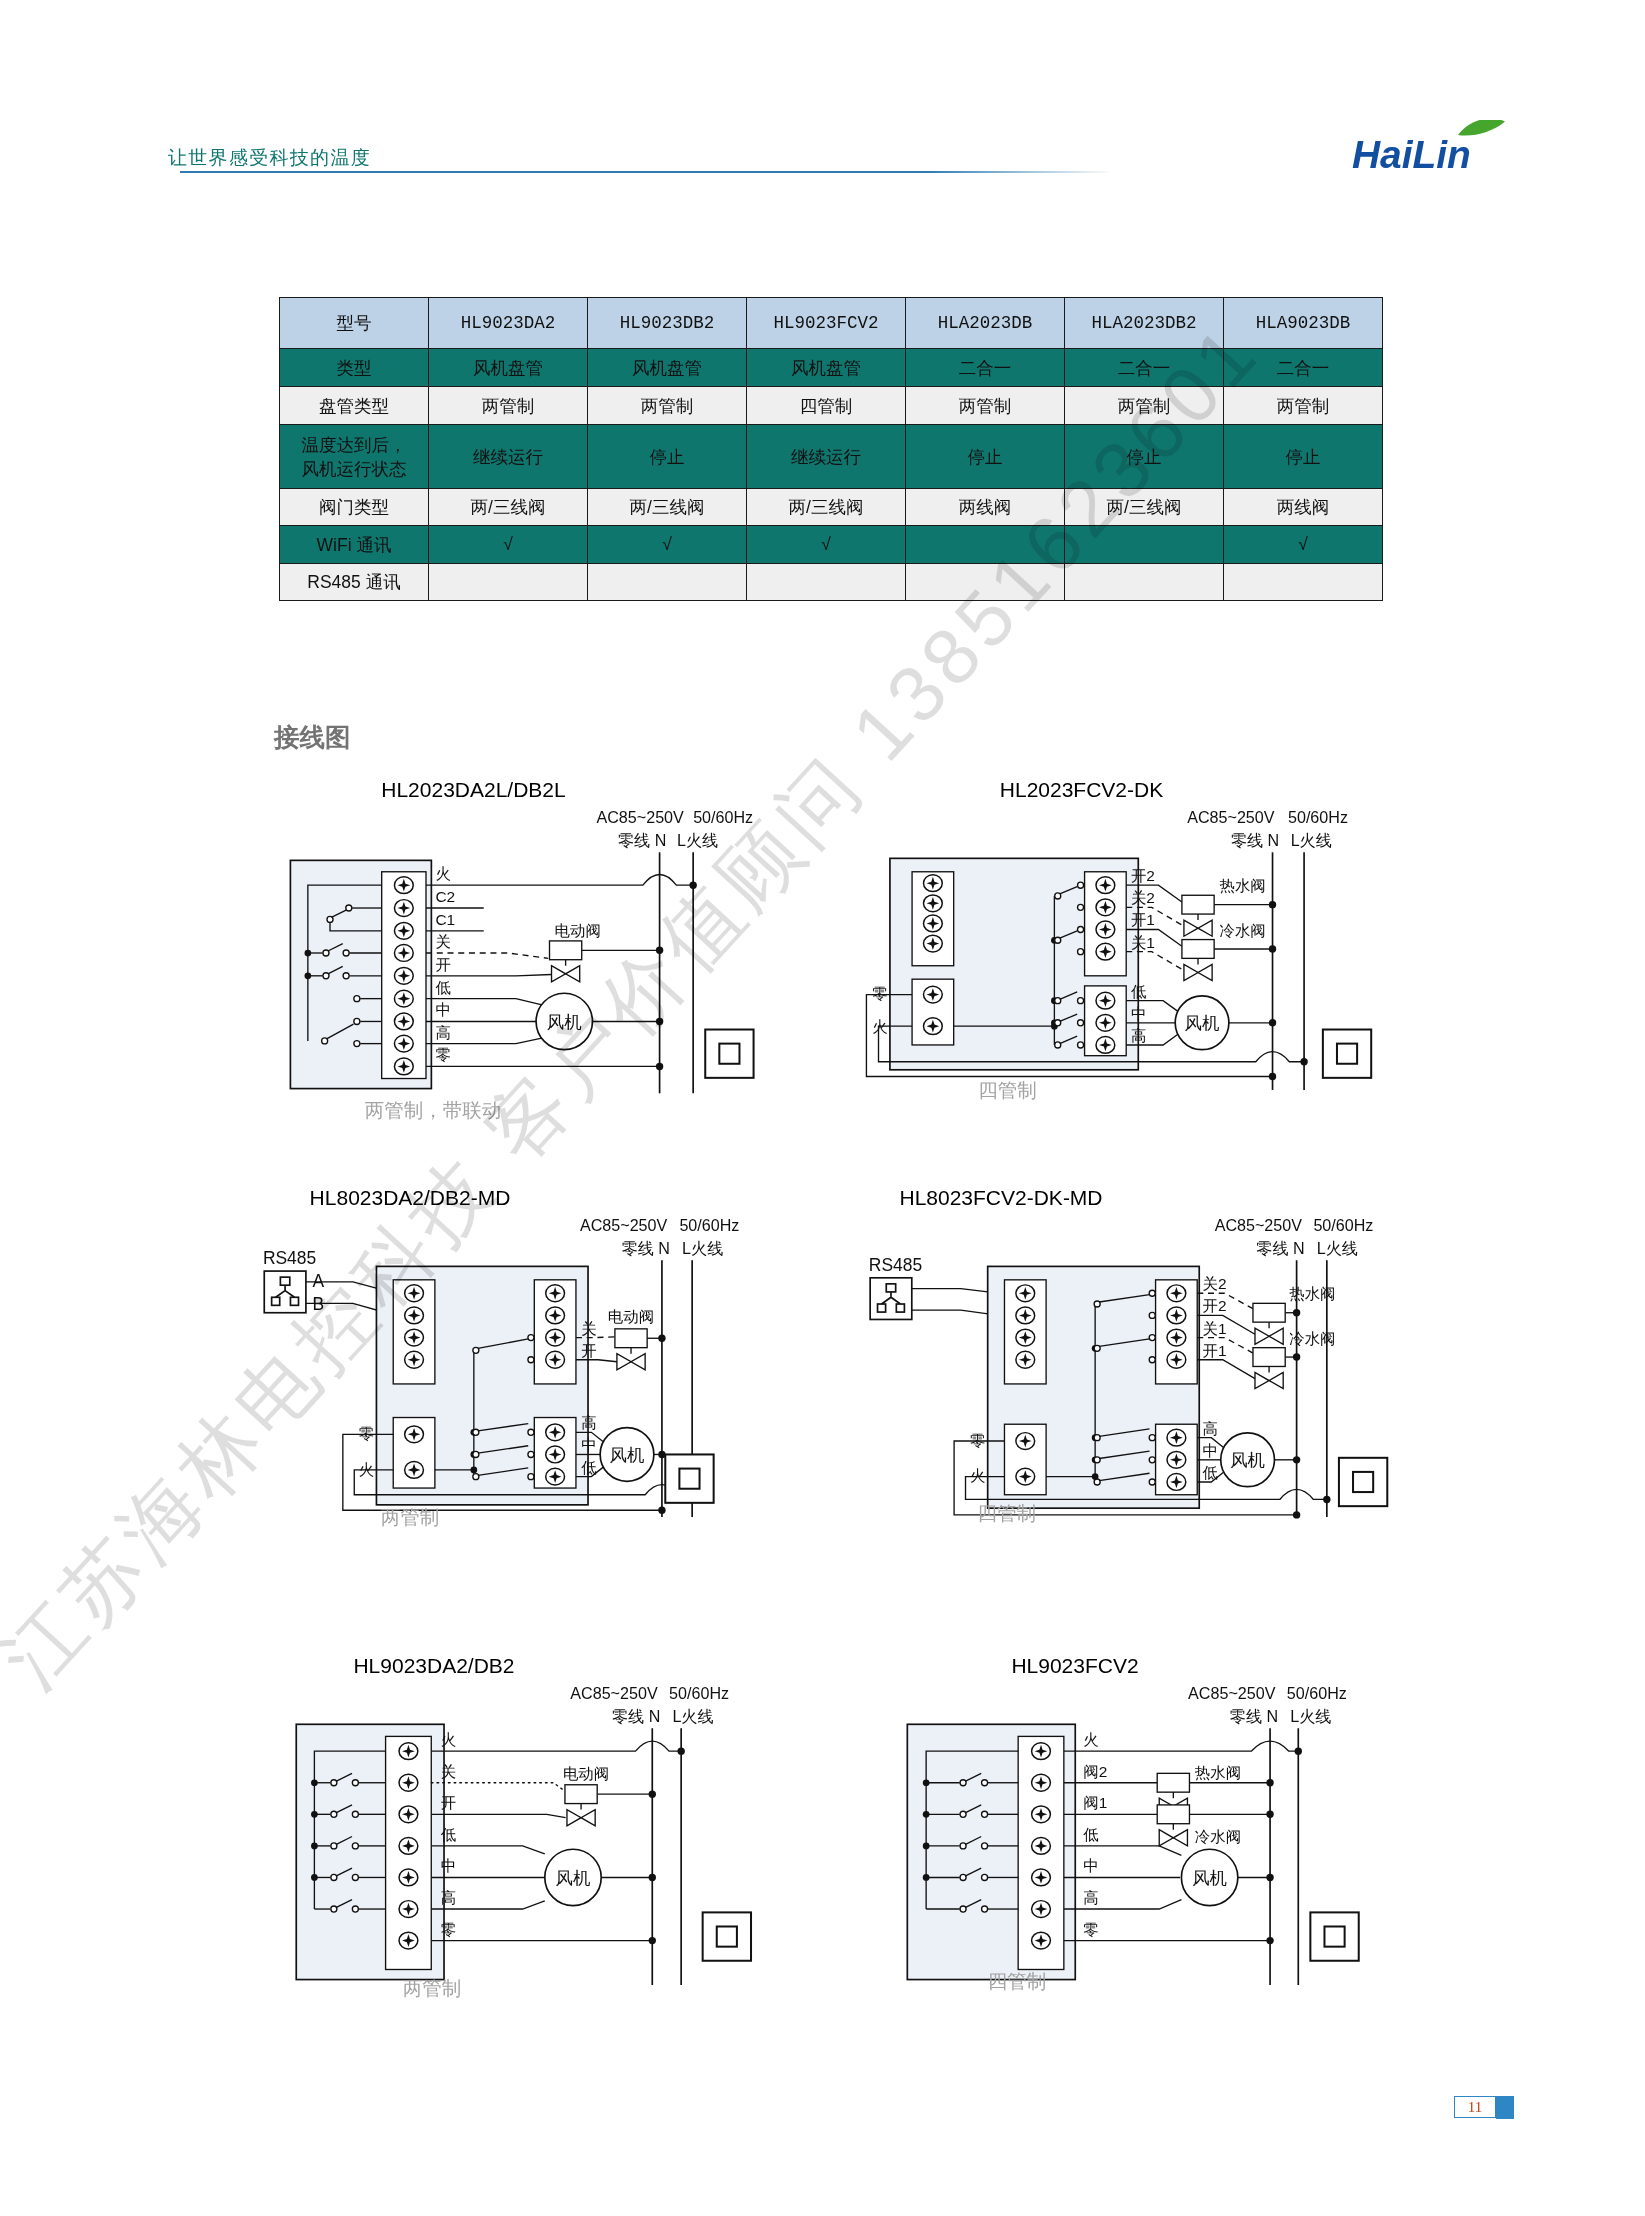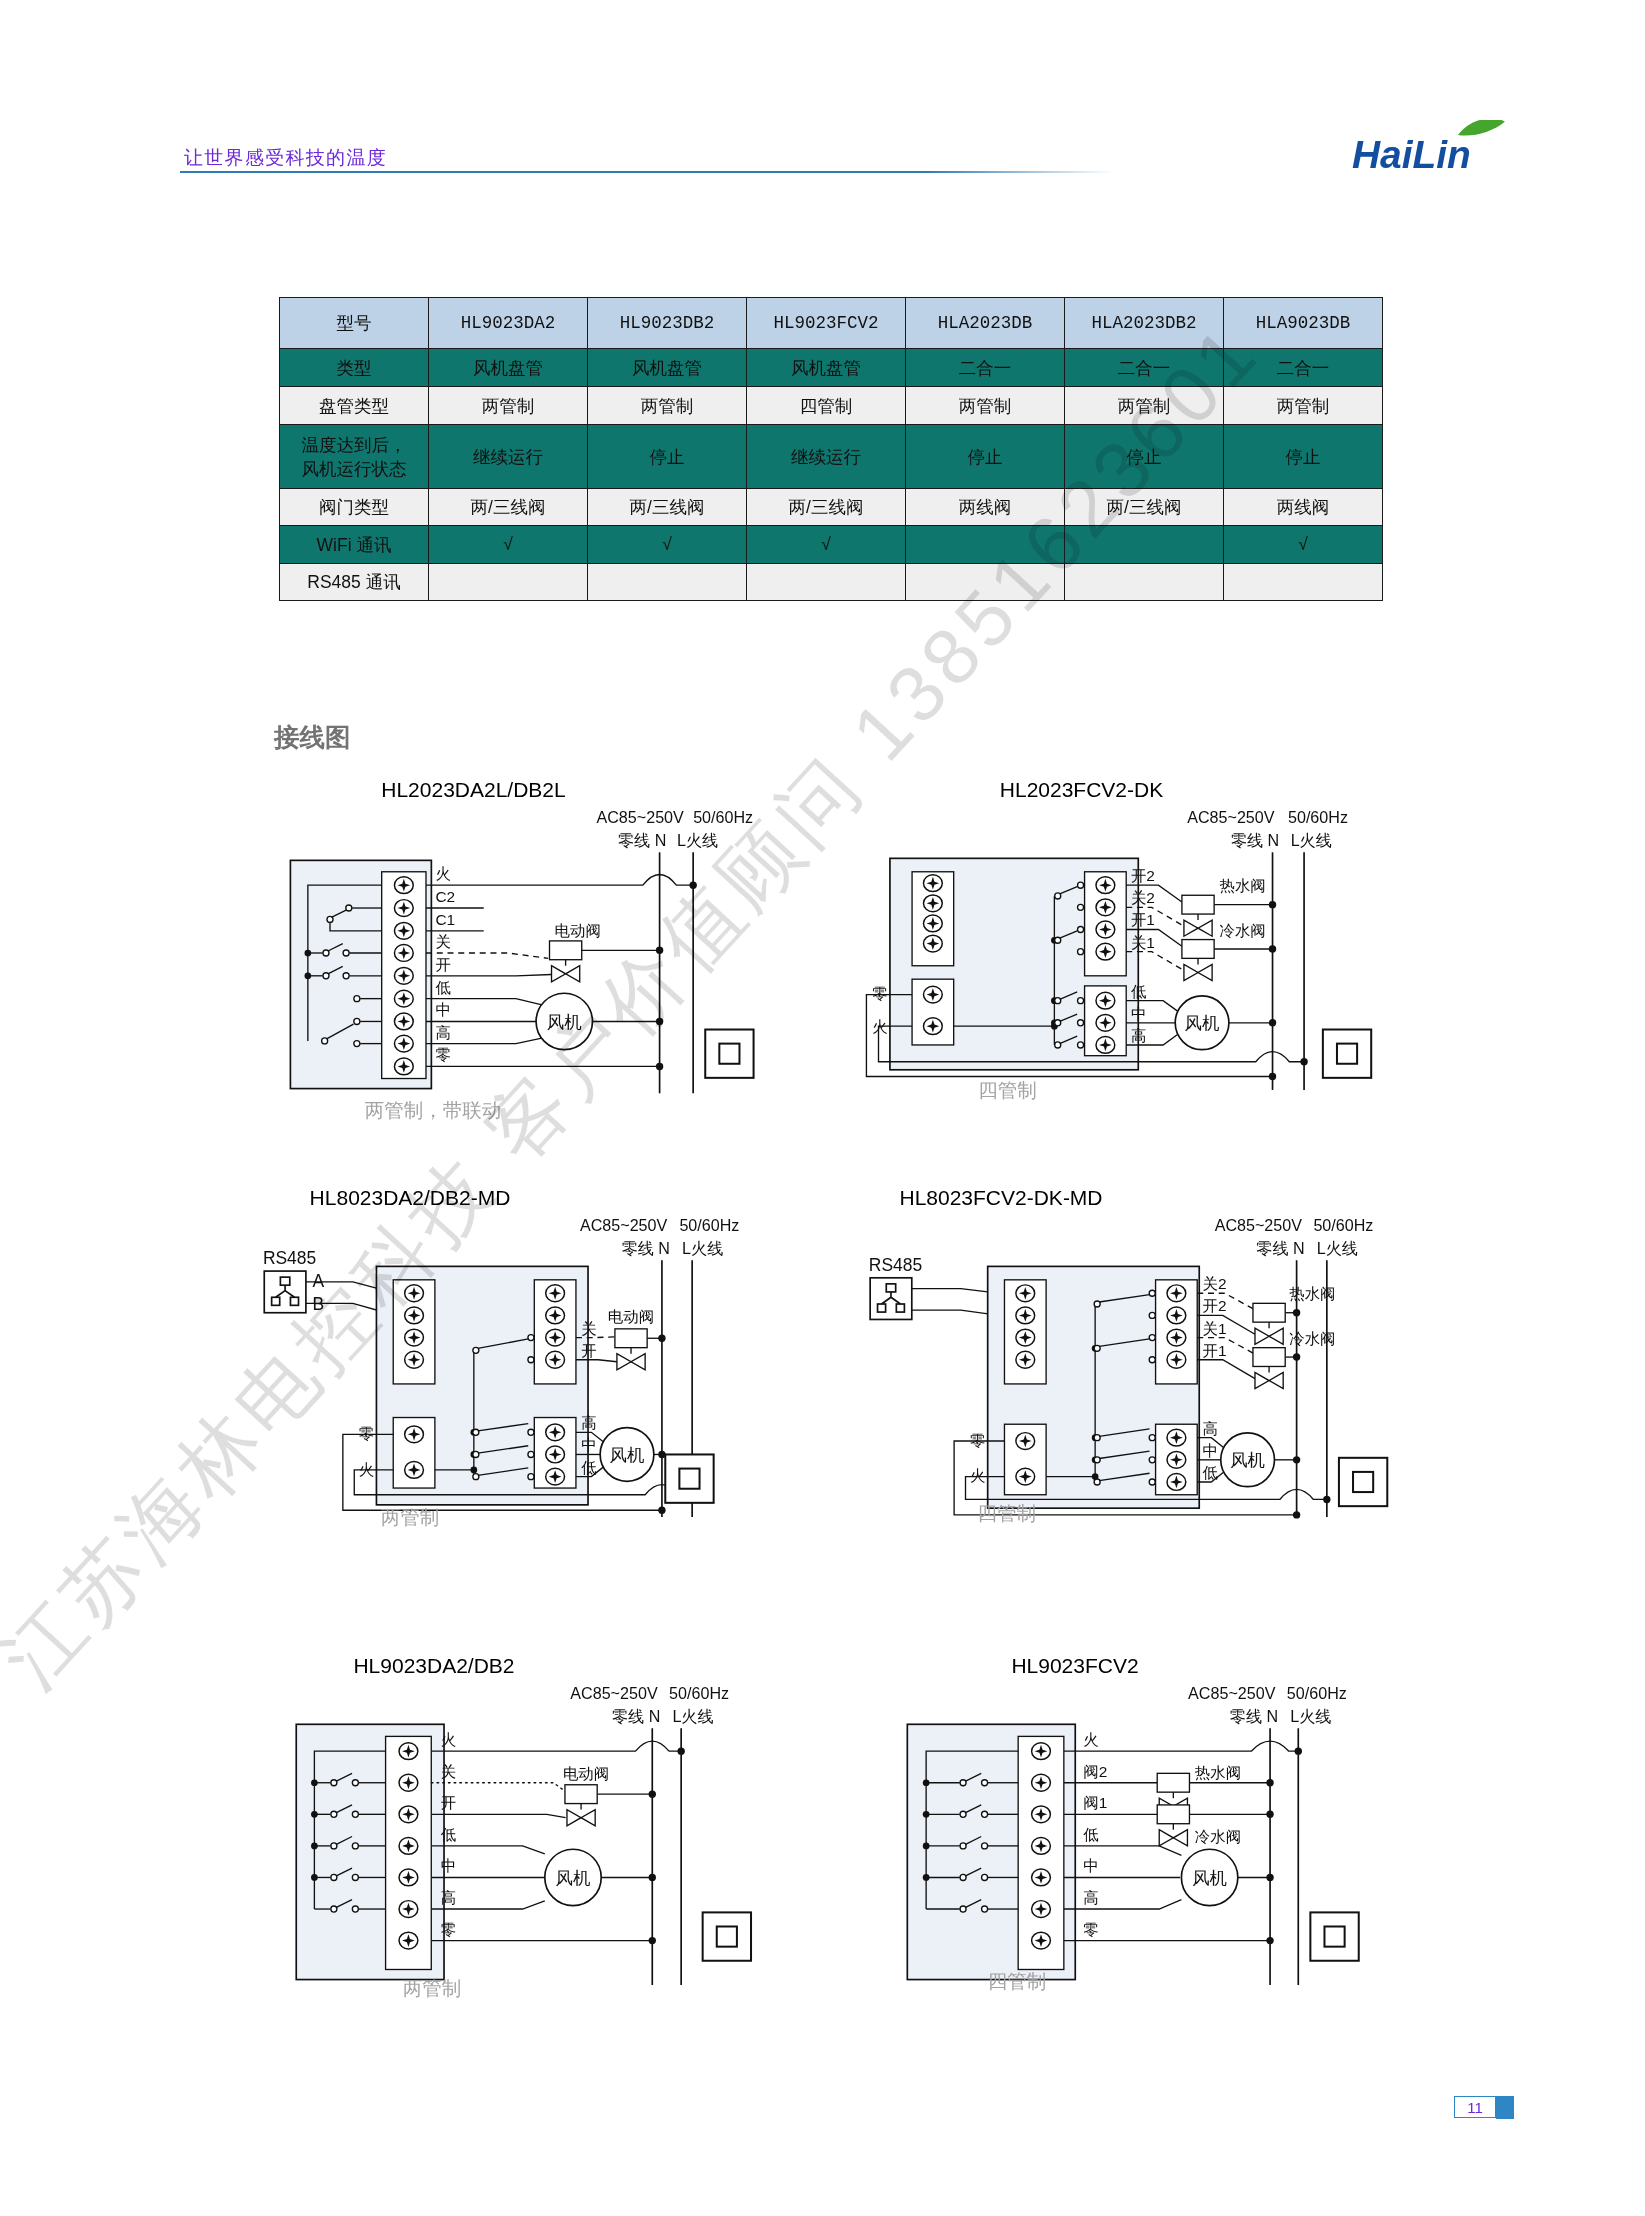--- a/index.html
+++ b/index.html
@@ -1,19 +1,19 @@
 <!DOCTYPE html>
 <html style="font-size:10.7px"><head>
 <meta charset="utf-8">
 <style>
   html,body{margin:0;padding:0;background:#fff;}
   .page{position:relative;width:1645px;height:2216px;background:#fff;overflow:hidden;
         font-family:"Liberation Sans","DejaVu Sans",sans-serif;color:#111;}
   
-  .slogan{position:absolute;left:184px;top:145px;font-size:19px;color:#6d28d9;letter-spacing:1.3px;}
+  .slogan{position:absolute;left:168px;top:145px;font-size:19px;color:#0f766e;letter-spacing:1.3px;}
   .header-rule{position:absolute;left:180px;top:171px;width:934px;height:2px;
       background:linear-gradient(90deg,#2f7cb5 0%,#2f7cb5 80%,rgba(47,124,181,0) 100%);}
   .logo{position:absolute;left:1352px;top:120px;width:161px;height:64px;}
   
   .spec{position:absolute;left:279px;top:297px;border-collapse:collapse;table-layout:fixed;padding-left:16px;}
   .spec th,.spec td{border:1.3px solid #1a1a1a;text-align:center;vertical-align:middle;
       font-size:17.5px;font-weight:400;padding:0;white-space:pre-line;}
   .spec th{background:#bdd2e6;}
   .c0{width:148px;} .cN{width:158px;font-family:Liberation Mono, monospace;}
   .r-gray td{background:#efefef;} .r-white td{background:#0f766e;}
@@ -38,21 +38,21 @@
   .plbl{font-size:24px;fill:#111;}
   .slbl{font-size:26px;fill:#111;}
   text{font-family:"Liberation Sans","DejaVu Sans",sans-serif;}
   
   .watermark{position:absolute;left:-20px;top:1639px;transform:rotate(-47.5deg);transform-origin:0 0;
       font-size:79px;letter-spacing:6.7px;color:rgba(0,0,0,0.13);white-space:nowrap;z-index:40;
       pointer-events:none;}
   
   .pagenum{position:absolute;left:1454px;top:2096px;display:flex;align-items:stretch;z-index:5;}
   .pn-box{width:40px;height:20px;border:1.3px solid #2f86c4;background:#fff;display:flex;
-      align-items:center;justify-content:center;font-size:15px;color:#6d28d9;}
+      align-items:center;justify-content:center;font-size:15px;color:#c2410c;font-family:Liberation Serif, serif;}
   .pn-sq{width:17.5px;height:23px;background:#2f86c4;}
 </style>
 </head>
 <body>
 
 <div class="page">
 
   <svg width="0" height="0" style="position:absolute" aria-hidden="true">
     <defs>
       <g id="screw">

